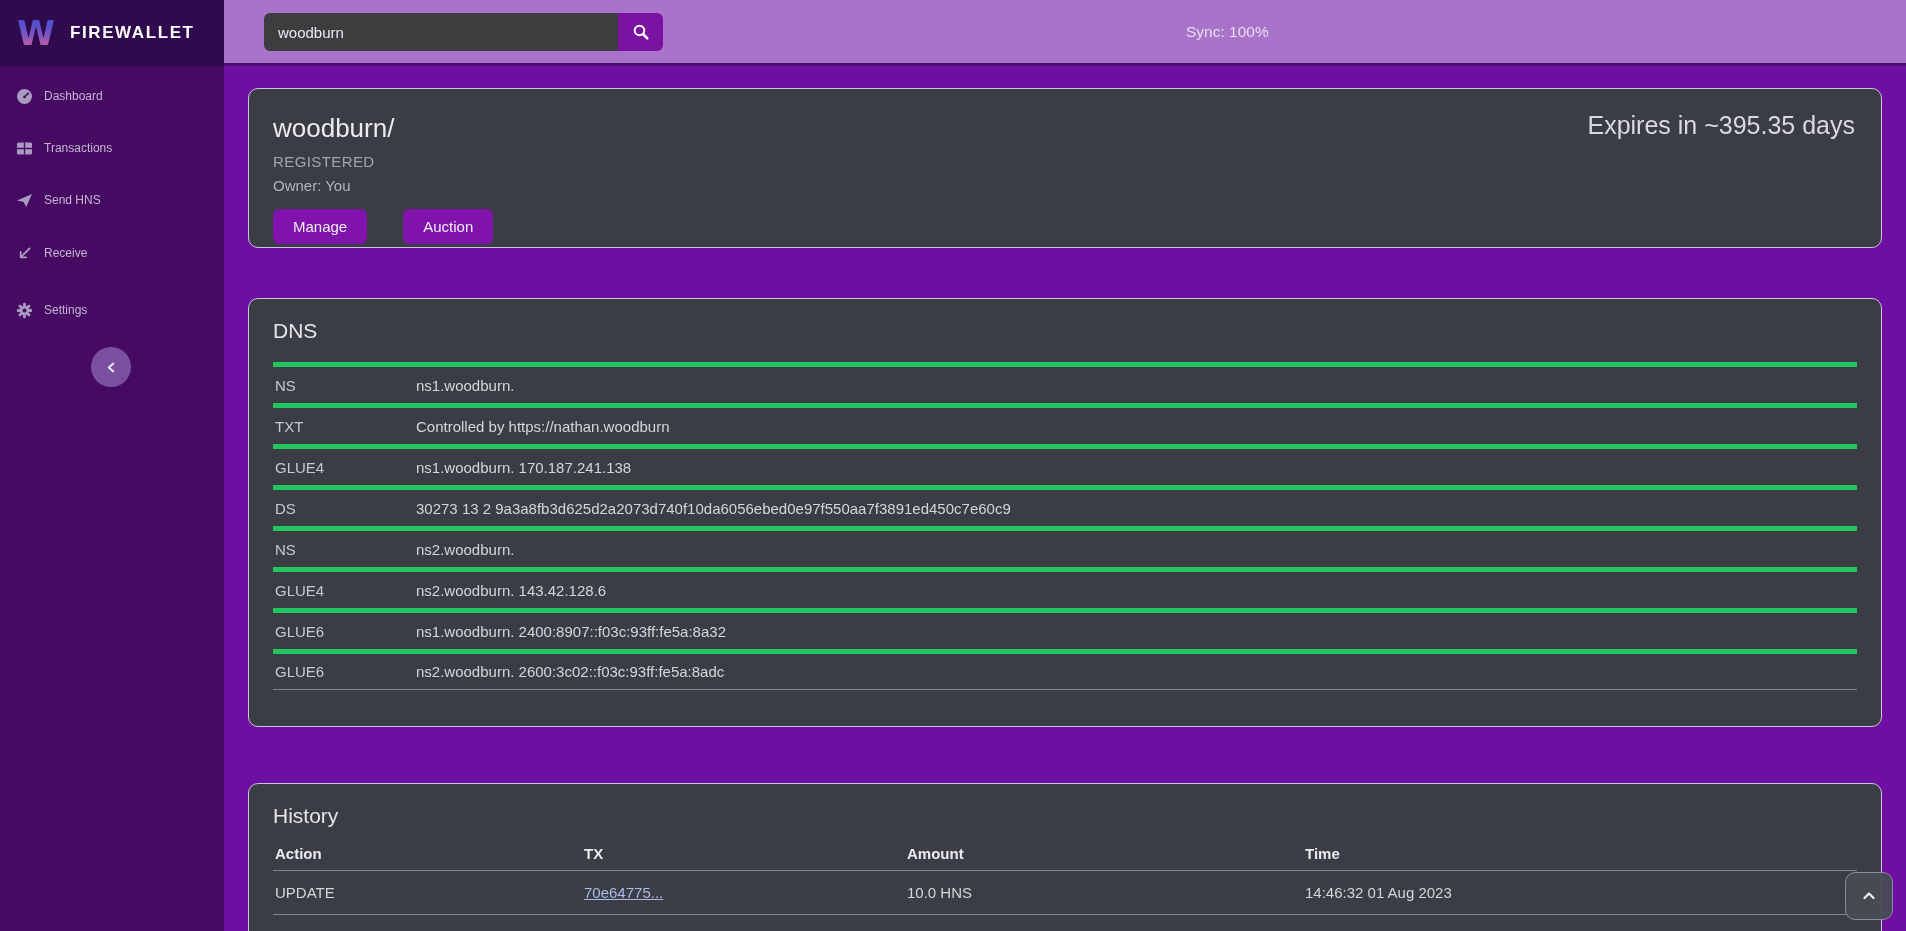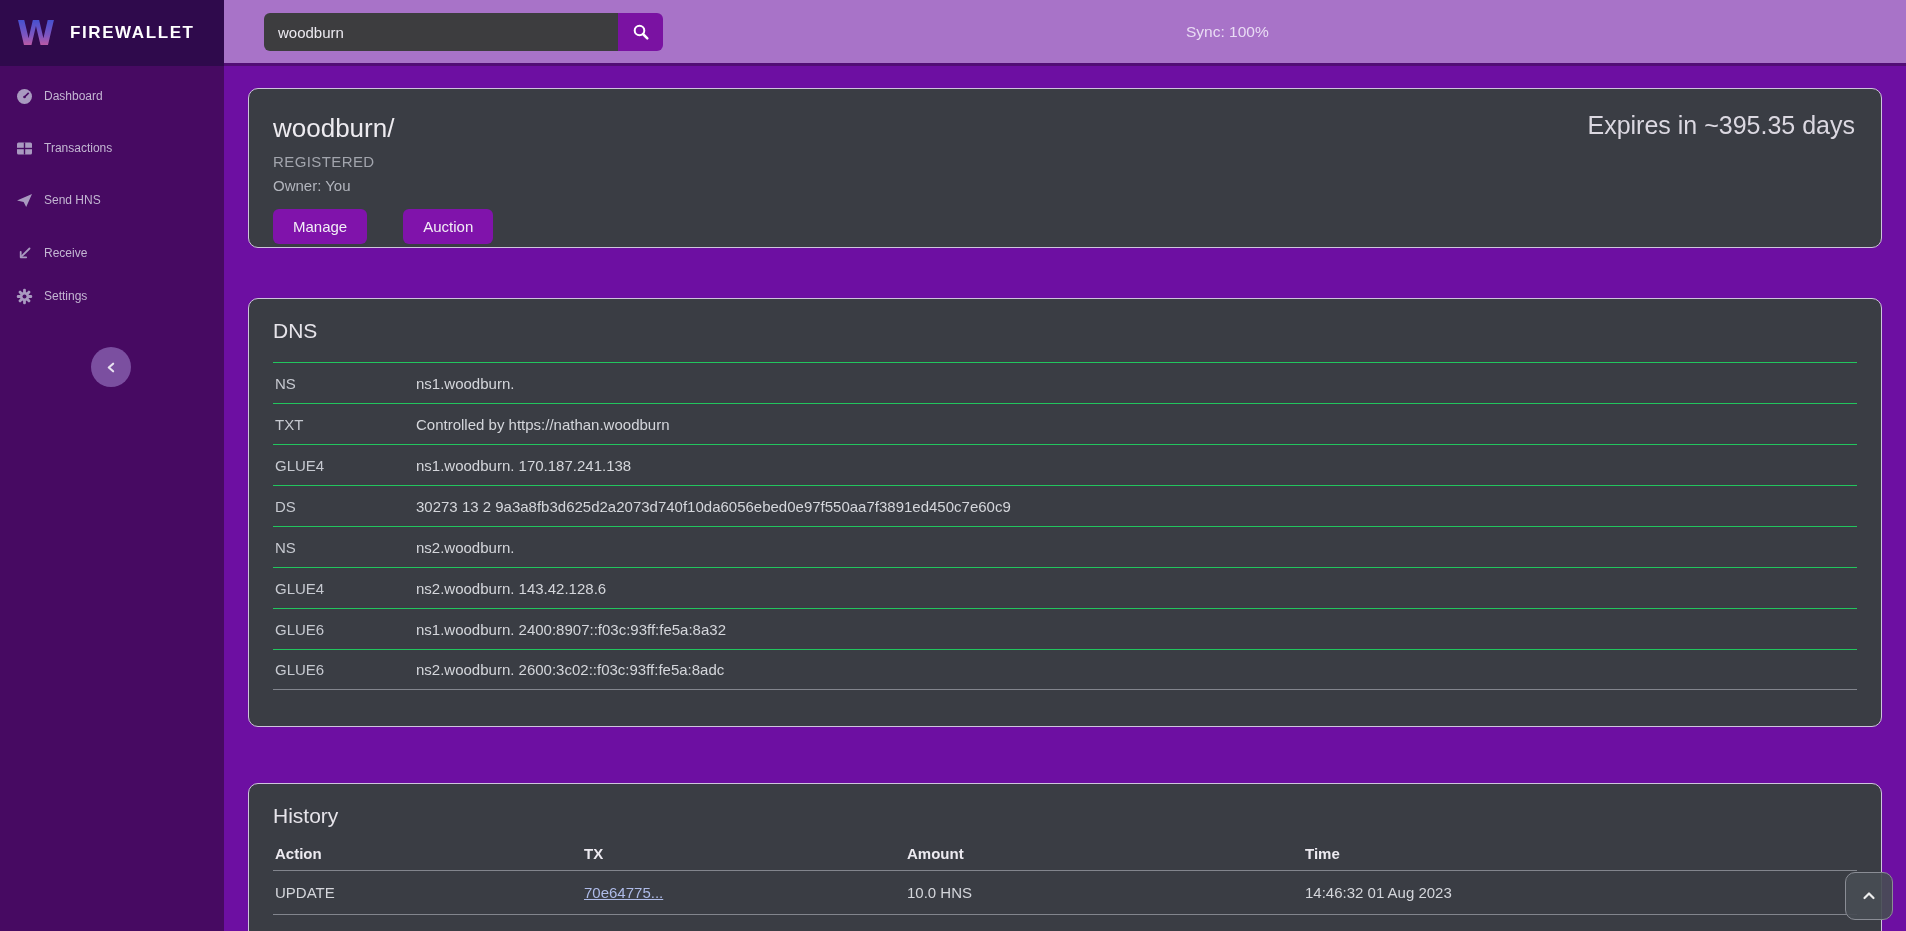--- a/index.html
+++ b/index.html
@@ -84,21 +84,21 @@
   }
   .expires {
     position:absolute; right:26px; top:22px; font-size:25px; color:#dbd8e1;
   }
 
   .dns-card { top:298px; height:429px; padding:20px 24px; }
   .section-title { font-size:21px; color:#e6e4ea; font-weight:400; }
   .dns-table { margin-top:19px; }
   .dns-row {
     display:grid; grid-template-columns:141px 1fr; align-items:center;
-    height:41px; padding-left:2px; border-top:1px solid #22c55e;
+    height:41px; padding-left:2px; border-top:5px solid #22c55e;
     font-size:15px;
   }
   .dns-row:last-child { border-bottom:1px solid #82858d; }
   .dns-type { color:#c6c9d0; }
   .dns-value { color:#d4d6db; }
 
   .history-card { top:783px; height:240px; padding:20px 24px; }
   .hist-table { margin-top:8px; }
   .hist-row {
     display:grid; grid-template-columns:309px 323px 398px 1fr;
@@ -172,21 +172,21 @@
     <div class="nav-item" style="top:240px;">
       <span class="ico">
         <svg viewBox="0 0 17 17" width="17" height="17">
           <path d="M13.5 3.5 L5.8 11.2" stroke="#a99ac0" stroke-width="1.8" fill="none" stroke-linecap="round"></path>
           <path d="M4.7 6.8 L4.7 12.3 L10.2 12.3" stroke="#a99ac0" stroke-width="1.8" fill="none" stroke-linecap="round" stroke-linejoin="round"></path>
         </svg>
       </span>
       <span>Receive</span>
     </div>
 
-    <div class="nav-item" style="top:283px;">
+    <div class="nav-item" style="top:297px;">
       <span class="ico">
         <svg viewBox="0 0 17 17" width="17" height="17">
           <g fill="#a99ac0">
             <rect x="7.1" y="0.8" width="2.8" height="15.4" rx="1.2"></rect>
             <rect x="7.1" y="0.8" width="2.8" height="15.4" rx="1.2" transform="rotate(45 8.5 8.5)"></rect>
             <rect x="7.1" y="0.8" width="2.8" height="15.4" rx="1.2" transform="rotate(90 8.5 8.5)"></rect>
             <rect x="7.1" y="0.8" width="2.8" height="15.4" rx="1.2" transform="rotate(135 8.5 8.5)"></rect>
             <circle cx="8.5" cy="8.5" r="4.6"></circle>
           </g>
           <circle cx="8.5" cy="8.5" r="2" fill="#470a62"></circle>

